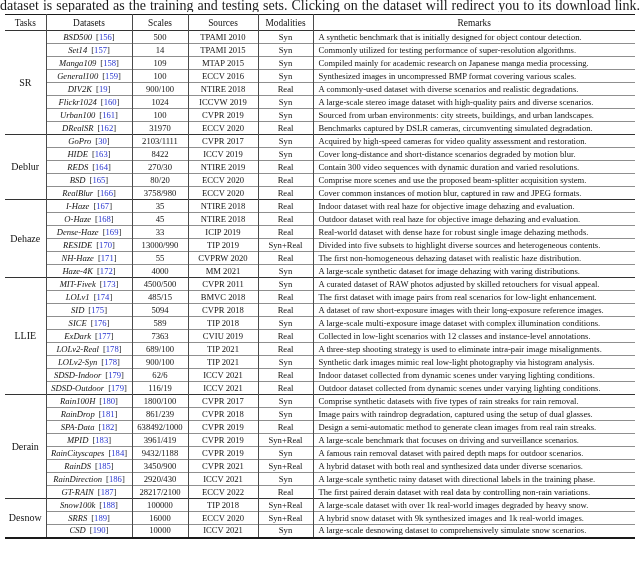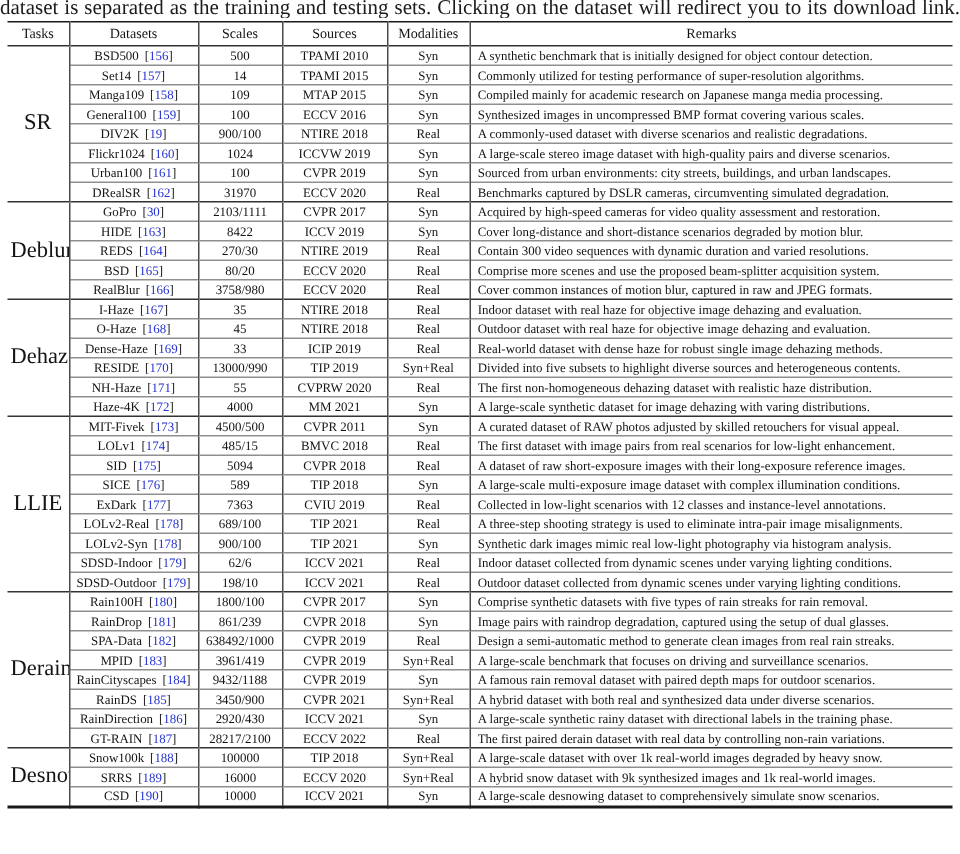--- a/index.html
+++ b/index.html
@@ -46,28 +46,28 @@
     height: 13px;
     line-height: 1.0;
     white-space: nowrap;
     overflow: hidden;
     padding: 0 2px;
   }
   th + th, td + td { border-left: 1px solid #4a4a4a; }
   .task-cell {
     border-right: 1px solid #4a4a4a;
     text-align: center;
-    font-size: 15px;
+    font-size: 10px;
     vertical-align: middle;
   }
   tr.inner td { border-top: 0.9px solid #8f8f8f; }
   tr.group-start td { border-top: 1.1px solid #333333; }
   .c { text-align: center; }
   .l { text-align: left; padding-left: 5px; }
-  .ds-name { cursor: pointer; margin-top: 8px; }
+  .ds-name { font-style: italic; cursor: pointer; margin-top: 8px; }
   .cite { color: #2633cf; margin-left: 4px; cursor: pointer; }
   .cite::before { content: "["; color: #1b1b1b; }
   .cite::after  { content: "]"; color: #1b1b1b; }
 </style>
 </head>
 <body>
 
 <div class="caption">dataset is separated as the training and testing sets. Clicking on the dataset will redirect you to its download link.</div>
 
 <table class="ds">
@@ -278,21 +278,21 @@
       </tr>
       <tr class="inner">
         <td class="c"><span class="ds-name">SDSD-Indoor</span><span class="cite">179</span></td>
         <td class="c">62/6</td>
         <td class="c">ICCV 2021</td>
         <td class="c">Real</td>
         <td class="l">Indoor dataset collected from dynamic scenes under varying lighting conditions.</td>
       </tr>
       <tr class="inner">
         <td class="c"><span class="ds-name">SDSD-Outdoor</span><span class="cite">179</span></td>
-        <td class="c">198/10</td>
+        <td class="c">116/19</td>
         <td class="c">ICCV 2021</td>
         <td class="c">Real</td>
         <td class="l">Outdoor dataset collected from dynamic scenes under varying lighting conditions.</td>
       </tr>
       <tr class="group-start">
         <td class="task-cell" rowspan="8">Derain</td>
         <td class="c"><span class="ds-name">Rain100H</span><span class="cite">180</span></td>
         <td class="c">1800/100</td>
         <td class="c">CVPR 2017</td>
         <td class="c">Syn</td>

